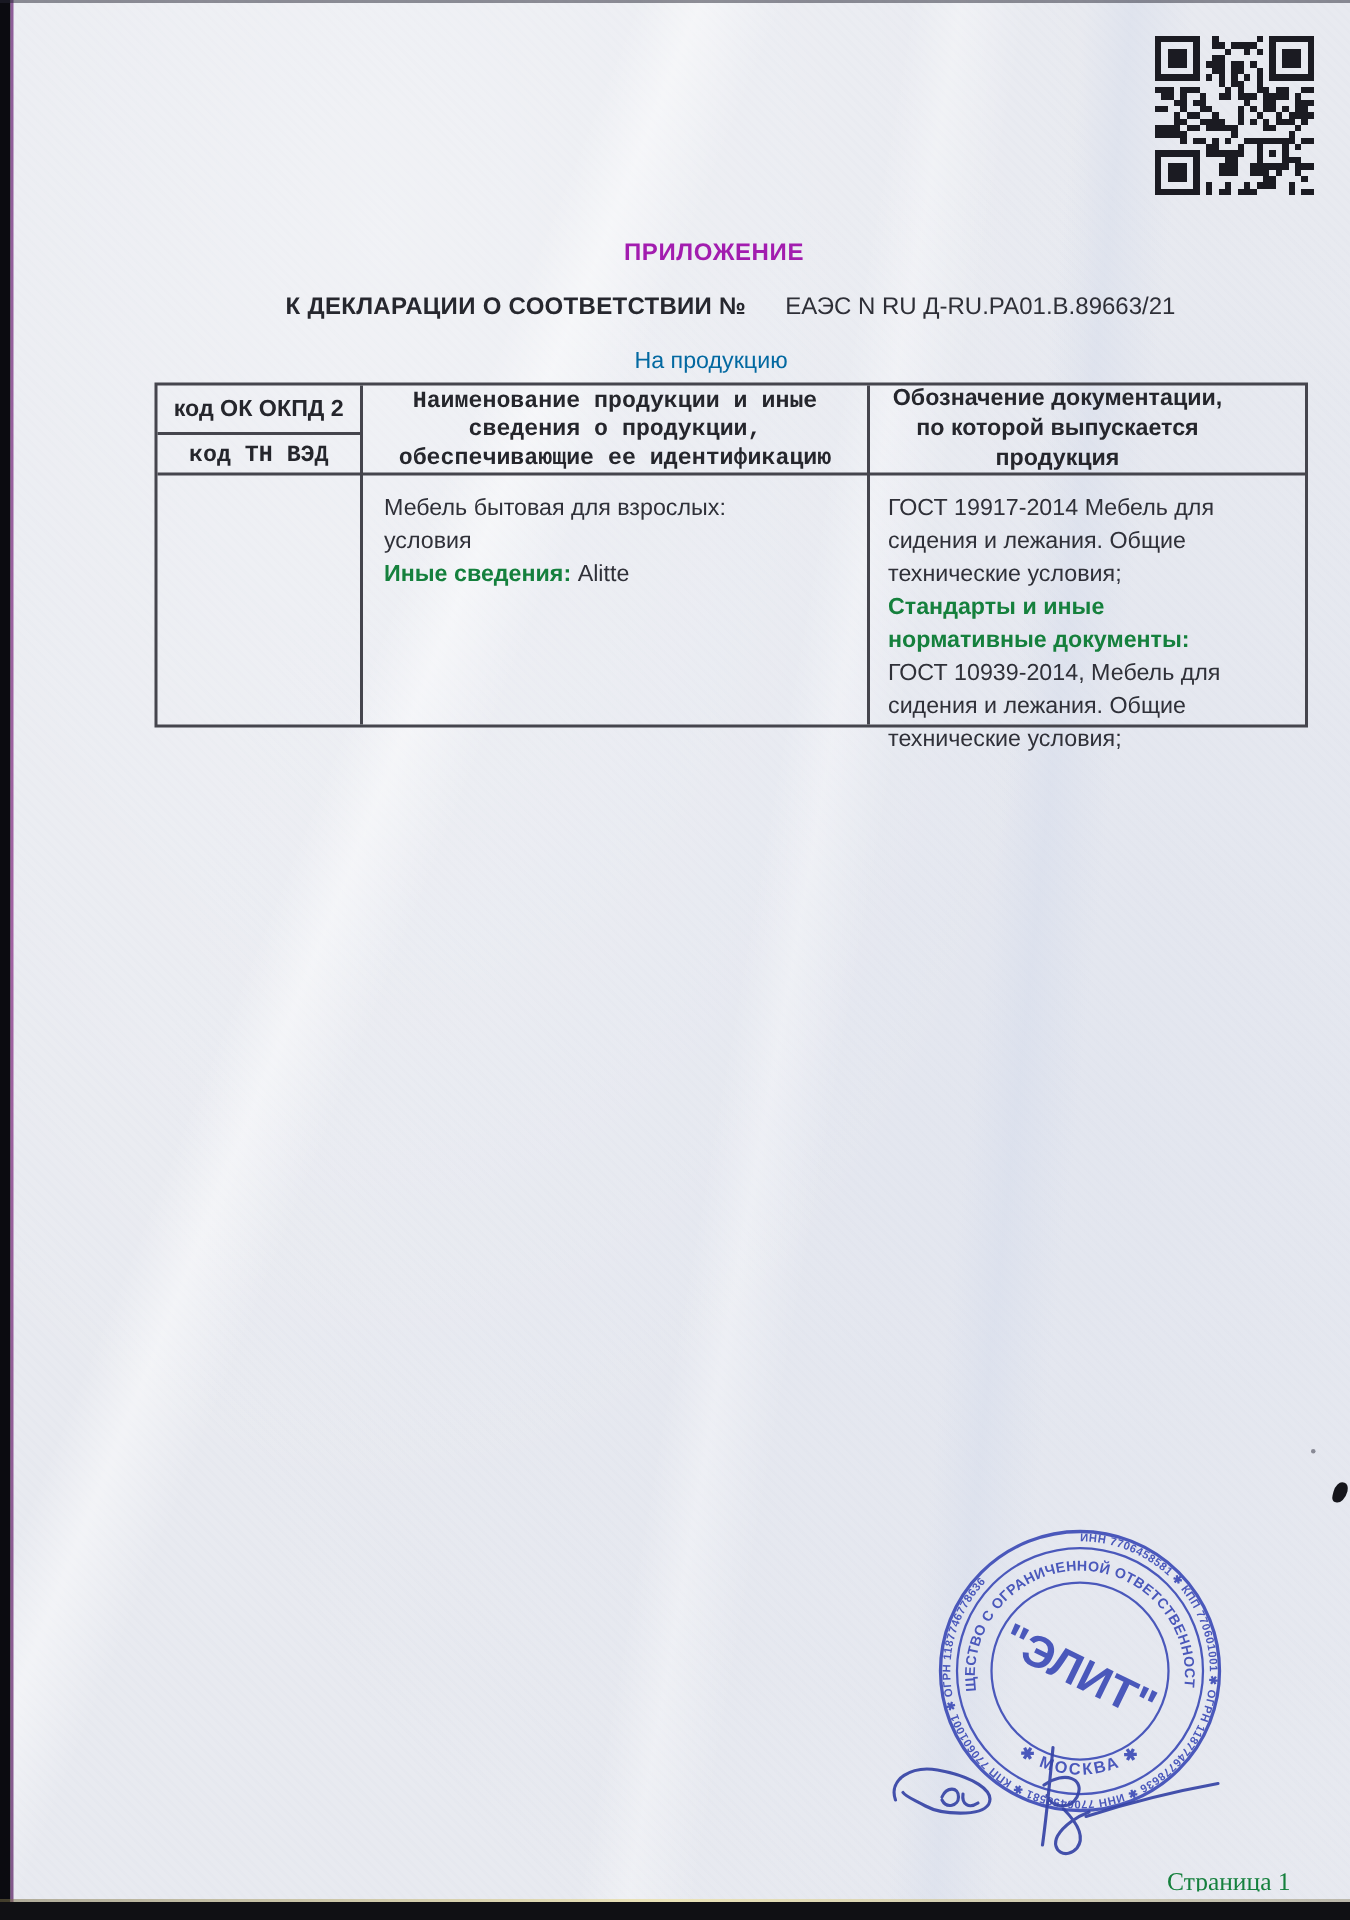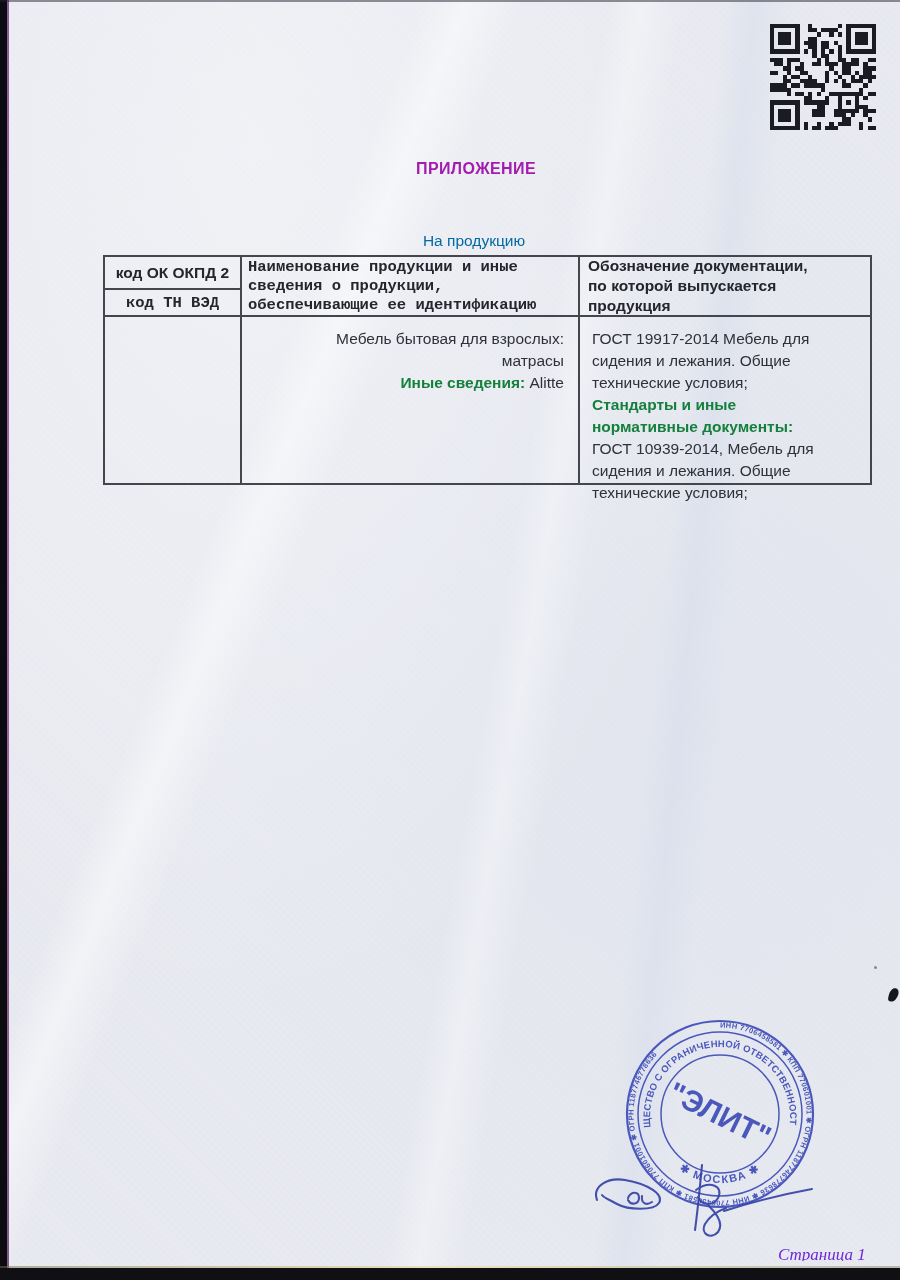--- a/index.html
+++ b/index.html
@@ -40,71 +40,73 @@
   .title2 .lbl{font-weight:bold;letter-spacing:.2px;color:#26272e;}
   .title3{left:74px;top:232px;width:800px;text-align:center;font-size:15.5px;color:#0369a1;}
   
   .tbl{left:103px;top:255px;width:769px;height:230px;border:2px solid #45454d;box-sizing:border-box;}
   .tbl .vline1{left:135px;top:0;width:2px;height:100%;background:#45454d;}
   .tbl .vline2{left:473px;top:0;width:2px;height:100%;background:#45454d;}
   .tbl .hline-head{left:0;top:58px;width:100%;height:2px;background:#45454d;}
   .tbl .hline-a{left:0;top:31px;width:135px;height:2px;background:#45454d;}
   .cell{position:absolute;box-sizing:border-box;color:#2f3038;font-size:15.5px;line-height:22px;}
   .cell.hd{font-weight:bold;color:#25262c;display:flex;align-items:center;justify-content:center;
-    text-align:left;}
+    text-align:center;}
   .cA1{left:0;top:0;width:135px;height:31px;}
   .cA2{left:0;top:33px;width:135px;height:25px;font-family:Liberation Mono, monospace;}
   .cBh{left:137px;top:0;width:336px;height:58px;line-height:19px;padding:0 6px;font-family:Liberation Mono, monospace;}
   .cCh{left:475px;top:0;width:250px;height:58px;line-height:20px;padding:0 8px;}
-  .cBb{left:137px;top:60px;width:336px;height:166px;padding:11px 14px;text-align:right;}
+  .cBb{left:137px;top:60px;width:336px;height:166px;padding:11px 14px;}
   .cCb{left:475px;top:60px;width:272px;height:166px;padding:11px 26px 11px 12px;}
   .b{font-weight:bold;color:#15803d;}
   
   .stamp{left:610px;top:1004px;width:220px;height:220px;opacity:.9;}
   .stamp text{font-family:"Liberation Sans", sans-serif;}
   .sig{left:580px;top:1158px;width:250px;height:110px;opacity:.92;}
   
   .pagenum-clip{left:778px;top:1245px;width:110px;height:16px;overflow:hidden;}
-  .pagenum{font-family:"Liberation Serif", serif;font-size:17px;color:#6d28d9;font-style:italic;}
+  .pagenum{font-family:"Liberation Serif", serif;font-size:17px;color:#15803d;}
 </style>
 </head>
 <body>
 
 <div class="abs paper-texture"></div>
 <div class="abs edge-left"></div>
 <div class="abs edge-left-line"></div>
 <div class="abs edge-top"></div>
 <div class="abs edge-bottom-highlight"></div>
 <div class="abs edge-bottom"></div>
 <div class="abs ink-speck"></div>
 <div class="abs ink-dot"></div>
 
 <svg id="qr" class="abs qr" viewBox="0 0 25 25">
     <path d="M0 0h1v1h-1zM1 0h1v1h-1zM2 0h1v1h-1zM3 0h1v1h-1zM4 0h1v1h-1zM5 0h1v1h-1zM6 0h1v1h-1zM9 0h1v1h-1zM16 0h1v1h-1zM18 0h1v1h-1zM19 0h1v1h-1zM20 0h1v1h-1zM21 0h1v1h-1zM22 0h1v1h-1zM23 0h1v1h-1zM24 0h1v1h-1zM0 1h1v1h-1zM6 1h1v1h-1zM9 1h1v1h-1zM10 1h1v1h-1zM12 1h1v1h-1zM13 1h1v1h-1zM14 1h1v1h-1zM15 1h1v1h-1zM18 1h1v1h-1zM24 1h1v1h-1zM0 2h1v1h-1zM2 2h1v1h-1zM3 2h1v1h-1zM4 2h1v1h-1zM6 2h1v1h-1zM11 2h1v1h-1zM14 2h1v1h-1zM16 2h1v1h-1zM18 2h1v1h-1zM20 2h1v1h-1zM21 2h1v1h-1zM22 2h1v1h-1zM24 2h1v1h-1zM0 3h1v1h-1zM2 3h1v1h-1zM3 3h1v1h-1zM4 3h1v1h-1zM6 3h1v1h-1zM9 3h1v1h-1zM10 3h1v1h-1zM18 3h1v1h-1zM20 3h1v1h-1zM21 3h1v1h-1zM22 3h1v1h-1zM24 3h1v1h-1zM0 4h1v1h-1zM2 4h1v1h-1zM3 4h1v1h-1zM4 4h1v1h-1zM6 4h1v1h-1zM8 4h1v1h-1zM9 4h1v1h-1zM10 4h1v1h-1zM12 4h1v1h-1zM13 4h1v1h-1zM15 4h1v1h-1zM18 4h1v1h-1zM20 4h1v1h-1zM21 4h1v1h-1zM22 4h1v1h-1zM24 4h1v1h-1zM0 5h1v1h-1zM6 5h1v1h-1zM9 5h1v1h-1zM10 5h1v1h-1zM12 5h1v1h-1zM13 5h1v1h-1zM16 5h1v1h-1zM18 5h1v1h-1zM24 5h1v1h-1zM0 6h1v1h-1zM1 6h1v1h-1zM2 6h1v1h-1zM3 6h1v1h-1zM4 6h1v1h-1zM5 6h1v1h-1zM6 6h1v1h-1zM8 6h1v1h-1zM10 6h1v1h-1zM12 6h1v1h-1zM14 6h1v1h-1zM16 6h1v1h-1zM18 6h1v1h-1zM19 6h1v1h-1zM20 6h1v1h-1zM21 6h1v1h-1zM22 6h1v1h-1zM23 6h1v1h-1zM24 6h1v1h-1zM10 7h1v1h-1zM12 7h1v1h-1zM13 7h1v1h-1zM16 7h1v1h-1zM0 8h1v1h-1zM1 8h1v1h-1zM2 8h1v1h-1zM4 8h1v1h-1zM5 8h1v1h-1zM6 8h1v1h-1zM11 8h1v1h-1zM13 8h1v1h-1zM16 8h1v1h-1zM17 8h1v1h-1zM19 8h1v1h-1zM20 8h1v1h-1zM23 8h1v1h-1zM24 8h1v1h-1zM1 9h1v1h-1zM2 9h1v1h-1zM4 9h1v1h-1zM7 9h1v1h-1zM10 9h1v1h-1zM11 9h1v1h-1zM13 9h1v1h-1zM14 9h1v1h-1zM15 9h1v1h-1zM17 9h1v1h-1zM18 9h1v1h-1zM19 9h1v1h-1zM20 9h1v1h-1zM22 9h1v1h-1zM3 10h1v1h-1zM4 10h1v1h-1zM6 10h1v1h-1zM7 10h1v1h-1zM14 10h1v1h-1zM17 10h1v1h-1zM18 10h1v1h-1zM22 10h1v1h-1zM23 10h1v1h-1zM24 10h1v1h-1zM0 11h1v1h-1zM1 11h1v1h-1zM4 11h1v1h-1zM7 11h1v1h-1zM8 11h1v1h-1zM13 11h1v1h-1zM15 11h1v1h-1zM17 11h1v1h-1zM18 11h1v1h-1zM20 11h1v1h-1zM22 11h1v1h-1zM23 11h1v1h-1zM3 12h1v1h-1zM5 12h1v1h-1zM6 12h1v1h-1zM9 12h1v1h-1zM13 12h1v1h-1zM16 12h1v1h-1zM19 12h1v1h-1zM21 12h1v1h-1zM22 12h1v1h-1zM23 12h1v1h-1zM24 12h1v1h-1zM3 13h1v1h-1zM4 13h1v1h-1zM7 13h1v1h-1zM8 13h1v1h-1zM9 13h1v1h-1zM10 13h1v1h-1zM13 13h1v1h-1zM15 13h1v1h-1zM17 13h1v1h-1zM19 13h1v1h-1zM20 13h1v1h-1zM21 13h1v1h-1zM23 13h1v1h-1zM0 14h1v1h-1zM1 14h1v1h-1zM2 14h1v1h-1zM3 14h1v1h-1zM5 14h1v1h-1zM6 14h1v1h-1zM8 14h1v1h-1zM9 14h1v1h-1zM10 14h1v1h-1zM11 14h1v1h-1zM12 14h1v1h-1zM17 14h1v1h-1zM18 14h1v1h-1zM22 14h1v1h-1zM0 15h1v1h-1zM1 15h1v1h-1zM2 15h1v1h-1zM3 15h1v1h-1zM4 15h1v1h-1zM12 15h1v1h-1zM21 15h1v1h-1zM4 16h1v1h-1zM6 16h1v1h-1zM7 16h1v1h-1zM9 16h1v1h-1zM11 16h1v1h-1zM14 16h1v1h-1zM15 16h1v1h-1zM16 16h1v1h-1zM17 16h1v1h-1zM18 16h1v1h-1zM19 16h1v1h-1zM20 16h1v1h-1zM21 16h1v1h-1zM23 16h1v1h-1zM24 16h1v1h-1zM8 17h1v1h-1zM9 17h1v1h-1zM13 17h1v1h-1zM16 17h1v1h-1zM20 17h1v1h-1zM22 17h1v1h-1zM0 18h1v1h-1zM1 18h1v1h-1zM2 18h1v1h-1zM3 18h1v1h-1zM4 18h1v1h-1zM5 18h1v1h-1zM6 18h1v1h-1zM8 18h1v1h-1zM9 18h1v1h-1zM10 18h1v1h-1zM11 18h1v1h-1zM12 18h1v1h-1zM13 18h1v1h-1zM16 18h1v1h-1zM18 18h1v1h-1zM20 18h1v1h-1zM0 19h1v1h-1zM6 19h1v1h-1zM11 19h1v1h-1zM12 19h1v1h-1zM16 19h1v1h-1zM20 19h1v1h-1zM21 19h1v1h-1zM22 19h1v1h-1zM0 20h1v1h-1zM2 20h1v1h-1zM3 20h1v1h-1zM4 20h1v1h-1zM6 20h1v1h-1zM10 20h1v1h-1zM11 20h1v1h-1zM12 20h1v1h-1zM15 20h1v1h-1zM16 20h1v1h-1zM17 20h1v1h-1zM18 20h1v1h-1zM19 20h1v1h-1zM20 20h1v1h-1zM22 20h1v1h-1zM23 20h1v1h-1zM24 20h1v1h-1zM0 21h1v1h-1zM2 21h1v1h-1zM3 21h1v1h-1zM4 21h1v1h-1zM6 21h1v1h-1zM10 21h1v1h-1zM11 21h1v1h-1zM12 21h1v1h-1zM15 21h1v1h-1zM16 21h1v1h-1zM17 21h1v1h-1zM19 21h1v1h-1zM22 21h1v1h-1zM0 22h1v1h-1zM2 22h1v1h-1zM3 22h1v1h-1zM4 22h1v1h-1zM6 22h1v1h-1zM17 22h1v1h-1zM18 22h1v1h-1zM23 22h1v1h-1zM0 23h1v1h-1zM6 23h1v1h-1zM8 23h1v1h-1zM11 23h1v1h-1zM14 23h1v1h-1zM16 23h1v1h-1zM17 23h1v1h-1zM18 23h1v1h-1zM21 23h1v1h-1zM0 24h1v1h-1zM1 24h1v1h-1zM2 24h1v1h-1zM3 24h1v1h-1zM4 24h1v1h-1zM5 24h1v1h-1zM6 24h1v1h-1zM8 24h1v1h-1zM10 24h1v1h-1zM11 24h1v1h-1zM13 24h1v1h-1zM14 24h1v1h-1zM15 24h1v1h-1zM21 24h1v1h-1zM23 24h1v1h-1zM24 24h1v1h-1z" fill="#1b1b22"></path>
   </svg>
 
 <div class="abs title1">ПРИЛОЖЕНИЕ</div>
 <div class="abs title2">
+  <span class="lbl">К ДЕКЛАРАЦИИ О СООТВЕТСТВИИ №</span>
+  <span class="num">ЕАЭС N RU Д-RU.РА01.В.89663/21</span>
 </div>
 <div class="abs title3">На продукцию</div>
 
 <div class="abs tbl">
   <div class="abs vline1"></div>
   <div class="abs vline2"></div>
   <div class="abs hline-head"></div>
   <div class="abs hline-a"></div>
 
   <div class="cell hd cA1">код ОК ОКПД 2</div>
   <div class="cell hd cA2">код ТН ВЭД</div>
   <div class="cell hd cBh">Наименование продукции и иные сведения о продукции, обеспечивающие ее идентификацию</div>
   <div class="cell hd cCh">Обозначение документации, по которой выпускается продукция</div>
 
   <div class="cell cBb">
     <span>Мебель бытовая для взрослых:</span><br>
-    <span>матрасы</span><br>
+    <span>условия</span><br>
     <span class="b">Иные сведения:</span>
     <span>Alitte</span>
   </div>
 
   <div class="cell cCb">
     <span>ГОСТ 19917-2014 Мебель для сидения и лежания. Общие технические условия;</span><br>
     <span class="b">Стандарты и иные нормативные документы:</span>
     <span>ГОСТ 10939-2014, Мебель для сидения и лежания. Общие технические условия;</span>
   </div>
 </div>

